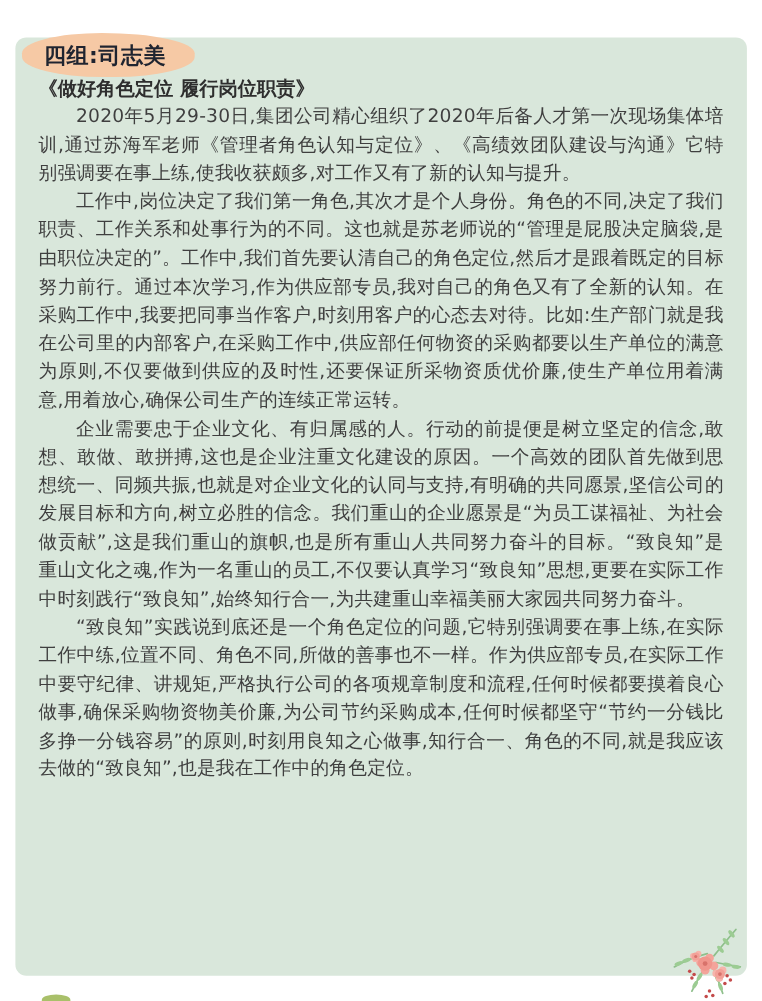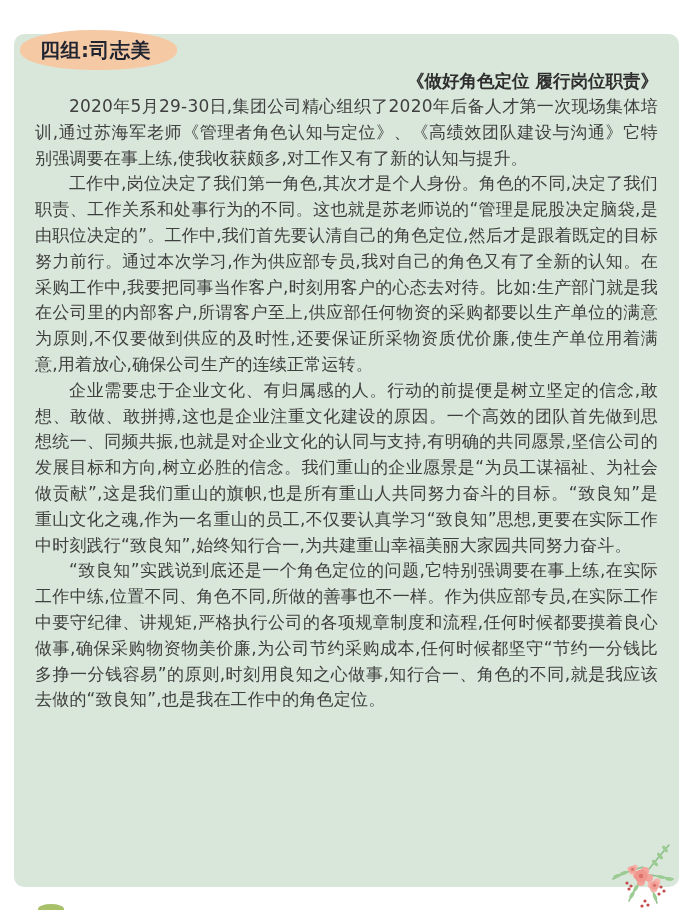--- a/index.html
+++ b/index.html
@@ -33,21 +33,21 @@
     position: absolute;
     left: 14px;
     top: 34px;
     width: 665px;
     height: 853px;
     background: #d9e7db;
     border-radius: 10px;
     padding: 34px 21px 30px 21px;
   }
   .title {
-    text-align: right;
+    text-align: left;
     font-size: 17.5px;
     font-weight: bold;
     color: #2e2e2e;
     line-height: 26px;
     margin-bottom: 0;
   }
   .card p {
     font-size: 17px;
     line-height: 25.8px;
     color: #3f3f3f;
@@ -74,21 +74,21 @@
   }
 </style>
 </head>
 <body>
 
 <div class="tag">四组:司志美</div>
 
 <div class="card">
   <h1 class="title">《做好角色定位 履行岗位职责》</h1>
   <p>2020年5月29-30日,集团公司精心组织了2020年后备人才第一次现场集体培训,通过苏海军老师《管理者角色认知与定位》、《高绩效团队建设与沟通》它特别强调要在事上练,使我收获颇多,对工作又有了新的认知与提升。</p>
-  <p>工作中,岗位决定了我们第一角色,其次才是个人身份。角色的不同,决定了我们职责、工作关系和处事行为的不同。这也就是苏老师说的“管理是屁股决定脑袋,是由职位决定的”。工作中,我们首先要认清自己的角色定位,然后才是跟着既定的目标努力前行。通过本次学习,作为供应部专员,我对自己的角色又有了全新的认知。在采购工作中,我要把同事当作客户,时刻用客户的心态去对待。比如:生产部门就是我在公司里的内部客户,所谓客户至上,供应部任何物资的采购都要以生产单位的满意为原则,不仅要做到供应的及时性,还要保证所采物资质优价廉,使生产单位用着满意,用着放心,确保公司生产的连续正常运转。</p>
+  <p>工作中,岗位决定了我们第一角色,其次才是个人身份。角色的不同,决定了我们职责、工作关系和处事行为的不同。这也就是苏老师说的“管理是屁股决定脑袋,是由职位决定的”。工作中,我们首先要认清自己的角色定位,然后才是跟着既定的目标努力前行。通过本次学习,作为供应部专员,我对自己的角色又有了全新的认知。在采购工作中,我要把同事当作客户,时刻用客户的心态去对待。比如:生产部门就是我在公司里的内部客户,在采购工作中,供应部任何物资的采购都要以生产单位的满意为原则,不仅要做到供应的及时性,还要保证所采物资质优价廉,使生产单位用着满意,用着放心,确保公司生产的连续正常运转。</p>
   <p>企业需要忠于企业文化、有归属感的人。行动的前提便是树立坚定的信念,敢想、敢做、敢拼搏,这也是企业注重文化建设的原因。一个高效的团队首先做到思想统一、同频共振,也就是对企业文化的认同与支持,有明确的共同愿景,坚信公司的发展目标和方向,树立必胜的信念。我们重山的企业愿景是“为员工谋福祉、为社会做贡献”,这是我们重山的旗帜,也是所有重山人共同努力奋斗的目标。“致良知”是重山文化之魂,作为一名重山的员工,不仅要认真学习“致良知”思想,更要在实际工作中时刻践行“致良知”,始终知行合一,为共建重山幸福美丽大家园共同努力奋斗。</p>
   <p>“致良知”实践说到底还是一个角色定位的问题,它特别强调要在事上练,在实际工作中练,位置不同、角色不同,所做的善事也不一样。作为供应部专员,在实际工作中要守纪律、讲规矩,严格执行公司的各项规章制度和流程,任何时候都要摸着良心做事,确保采购物资物美价廉,为公司节约采购成本,任何时候都坚守“节约一分钱比多挣一分钱容易”的原则,时刻用良知之心做事,知行合一、角色的不同,就是我应该去做的“致良知”,也是我在工作中的角色定位。</p>
 
   <div class="flower">
     <svg viewBox="0 0 84 84" width="84" height="84" xmlns="http://www.w3.org/2000/svg">
 
       <g stroke="#8fbf8c" stroke-width="1.6" fill="none" stroke-linecap="round">
         <path d="M14 52 Q28 44 44 40"></path>
         <path d="M70 18 Q58 32 50 42"></path>
         <path d="M74 52 Q62 50 52 48"></path>

